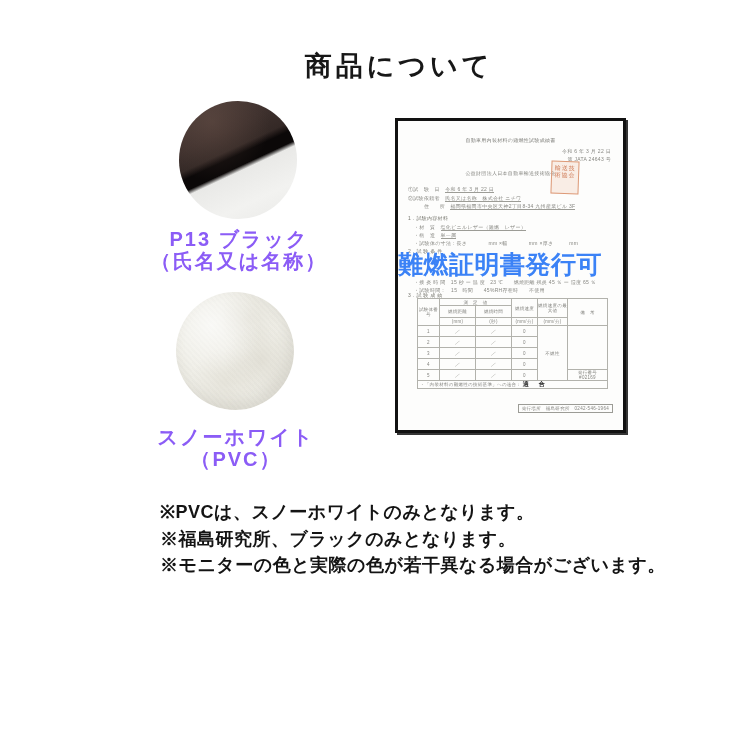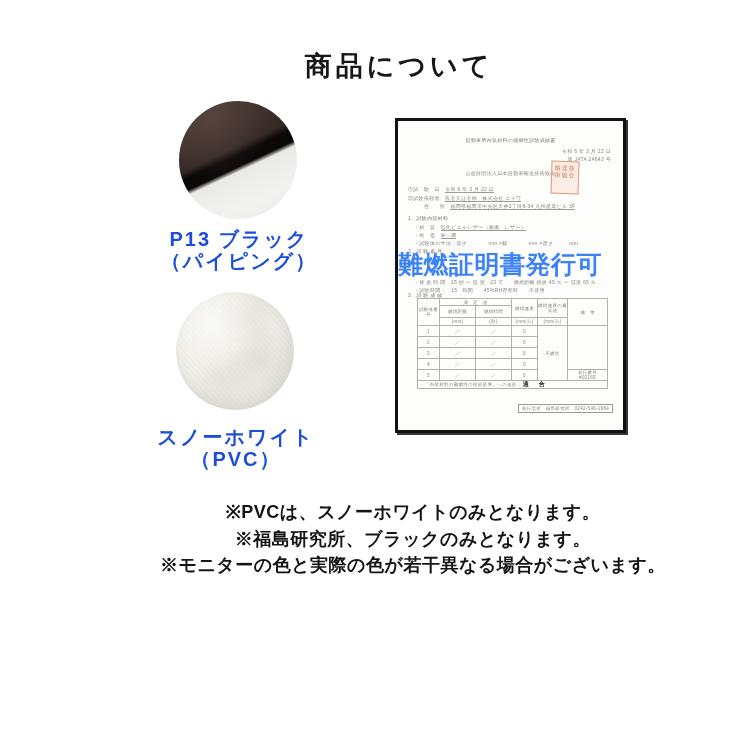--- a/index.html
+++ b/index.html
@@ -22,21 +22,21 @@
     background:
       radial-gradient(circle at 30% 28%, rgba(255,255,255,0.65), transparent 42%),
       radial-gradient(circle at 72% 58%, rgba(205,201,188,0.40), transparent 34%),
       radial-gradient(circle at 42% 76%, rgba(210,206,193,0.35), transparent 30%),
       radial-gradient(circle at 62% 22%, rgba(208,204,192,0.30), transparent 26%),
       repeating-linear-gradient(48deg, rgba(0,0,0,0.015) 0 2px, rgba(255,255,255,0.02) 2px 4px),
       #f0efe8;
     box-shadow:inset -5px -7px 14px rgba(120,115,100,0.18);
   }
   .swatch-label{position:absolute;width:210px;text-align:center;font-weight:700;
-                font-size:20px;line-height:22px;letter-spacing:2px;color:#1d4ed8;}
+                font-size:20px;line-height:22px;letter-spacing:2px;color:#8b5cf6;}
   .swatch-label.l1{left:110px;top:228px;}
   .swatch-label.l2{left:107px;top:426px;text-align:center;}
 
   
   .certificate{position:absolute;left:371px;top:118px;width:225px;height:309px;
                border:3px solid #121212;background:#fdfdfc;box-shadow:2px 2px 0 #353535;
                font-size:5px;color:#878782;letter-spacing:0.3px;}
   .certificate .abs{position:absolute;white-space:nowrap;}
   .cdoc-title{top:16px;left:0;width:100%;text-align:center;color:#7e7e79;}
   .cdate{top:27px;right:12px;}
@@ -64,33 +64,33 @@
   .ctable .r{height:11px;}
   .slash{color:#a0a09a;font-style:italic;}
   .conf-cell{text-align:left !important;padding:1px 0 1px 2px !important;white-space:nowrap;}
   .confval{color:#2a2a2a;font-weight:700;font-size:6px;letter-spacing:2px;}
   .cfooter-box{position:absolute;right:10px;top:283px;border:1px solid #9c9c96;
                padding:1px 3px;font-size:4.5px;white-space:nowrap;color:#858580;}
 
   
   .notes{position:absolute;left:136px;top:499px;font-weight:700;font-size:18px;
          line-height:26.5px;color:#141414;letter-spacing:0.5px;}
-  .note{white-space:nowrap;text-align:center;}
+  .note{white-space:nowrap;}
 </style>
 </head>
 <body>
 
 <div class="canvas">
 
   <div class="page-title">商品について</div>
 
   <div class="circle circle1"></div>
   <div class="swatch-label l1">
     <div>P13 ブラック</div>
-    <div>（パイピング）</div>
+    <div>（氏名又は名称）</div>
   </div>
 
   <div class="circle circle2"></div>
   <div class="swatch-label l2">
     <div>スノーホワイト</div>
     <div>（PVC）</div>
   </div>
 
   <div class="certificate">
 

